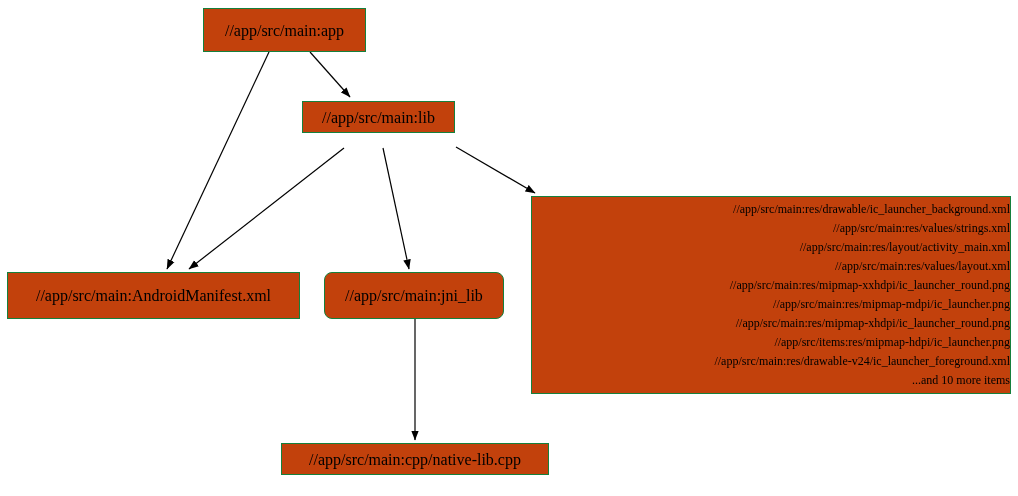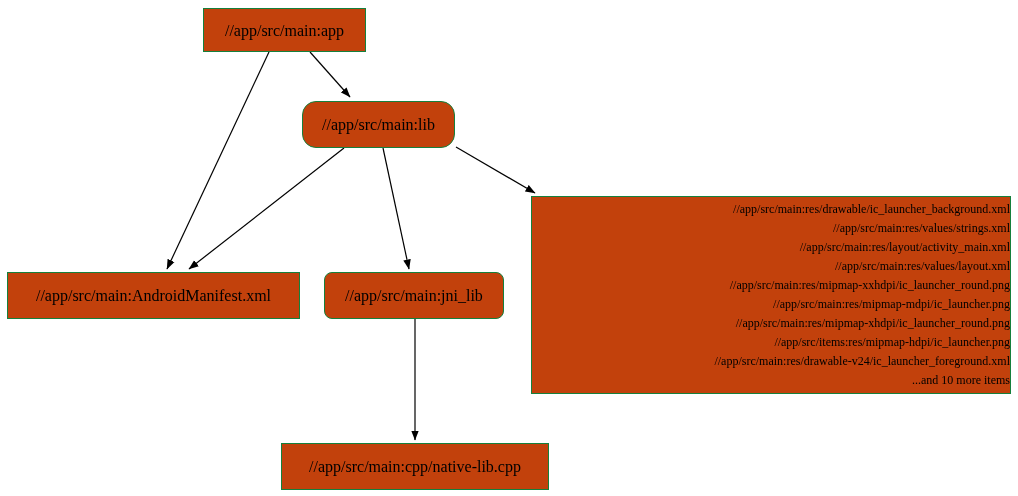--- a/index.html
+++ b/index.html
@@ -60,21 +60,21 @@
       <line x1="310" y1="52" x2="350" y2="97" marker-end="url(#arrowhead)"></line>
       <line x1="344" y1="148" x2="189" y2="269" marker-end="url(#arrowhead)"></line>
       <line x1="383" y1="148" x2="409" y2="269" marker-end="url(#arrowhead)"></line>
       <line x1="456" y1="147" x2="535" y2="193" marker-end="url(#arrowhead)"></line>
       <line x1="415" y1="319" x2="415" y2="440" marker-end="url(#arrowhead)"></line>
     </svg>
 
 <div class="node" style="left: 203px; top: 8px; width: 163px; height: 44px;">
       <span>//app/src/main:app</span>
     </div>
-    <div class="node" style="left: 302px; top: 101px; width: 153px; height: 47px; border-radius: 14px;">
+    <div class="node" style="left: 302px; top: 101px; width: 153px; height: 32px;">
       <span>//app/src/main:lib</span>
     </div>
     <div class="node" style="left: 7px; top: 272px; width: 293px; height: 47px;">
       <span>//app/src/main:AndroidManifest.xml</span>
     </div>
     <div class="node" style="left: 324px; top: 272px; width: 180px; height: 47px; border-radius: 8px;">
       <span>//app/src/main:jni_lib</span>
     </div>
     <div class="node" style="left: 531px; top: 196px; width: 480px; height: 198px;">
       <div class="lines">
@@ -83,16 +83,16 @@
         <div>//app/src/main:res/layout/activity_main.xml</div>
         <div>//app/src/main:res/values/layout.xml</div>
         <div>//app/src/main:res/mipmap-xxhdpi/ic_launcher_round.png</div>
         <div>//app/src/main:res/mipmap-mdpi/ic_launcher.png</div>
         <div>//app/src/main:res/mipmap-xhdpi/ic_launcher_round.png</div>
         <div>//app/src/items:res/mipmap-hdpi/ic_launcher.png</div>
         <div>//app/src/main:res/drawable-v24/ic_launcher_foreground.xml</div>
         <div>...and 10 more items</div>
       </div>
     </div>
-    <div class="node" style="left: 281px; top: 443px; width: 268px; height: 47px;">
+    <div class="node" style="left: 281px; top: 443px; width: 268px; height: 32px;">
       <span>//app/src/main:cpp/native-lib.cpp</span>
     </div>
   </div>
 
 </body></html>

